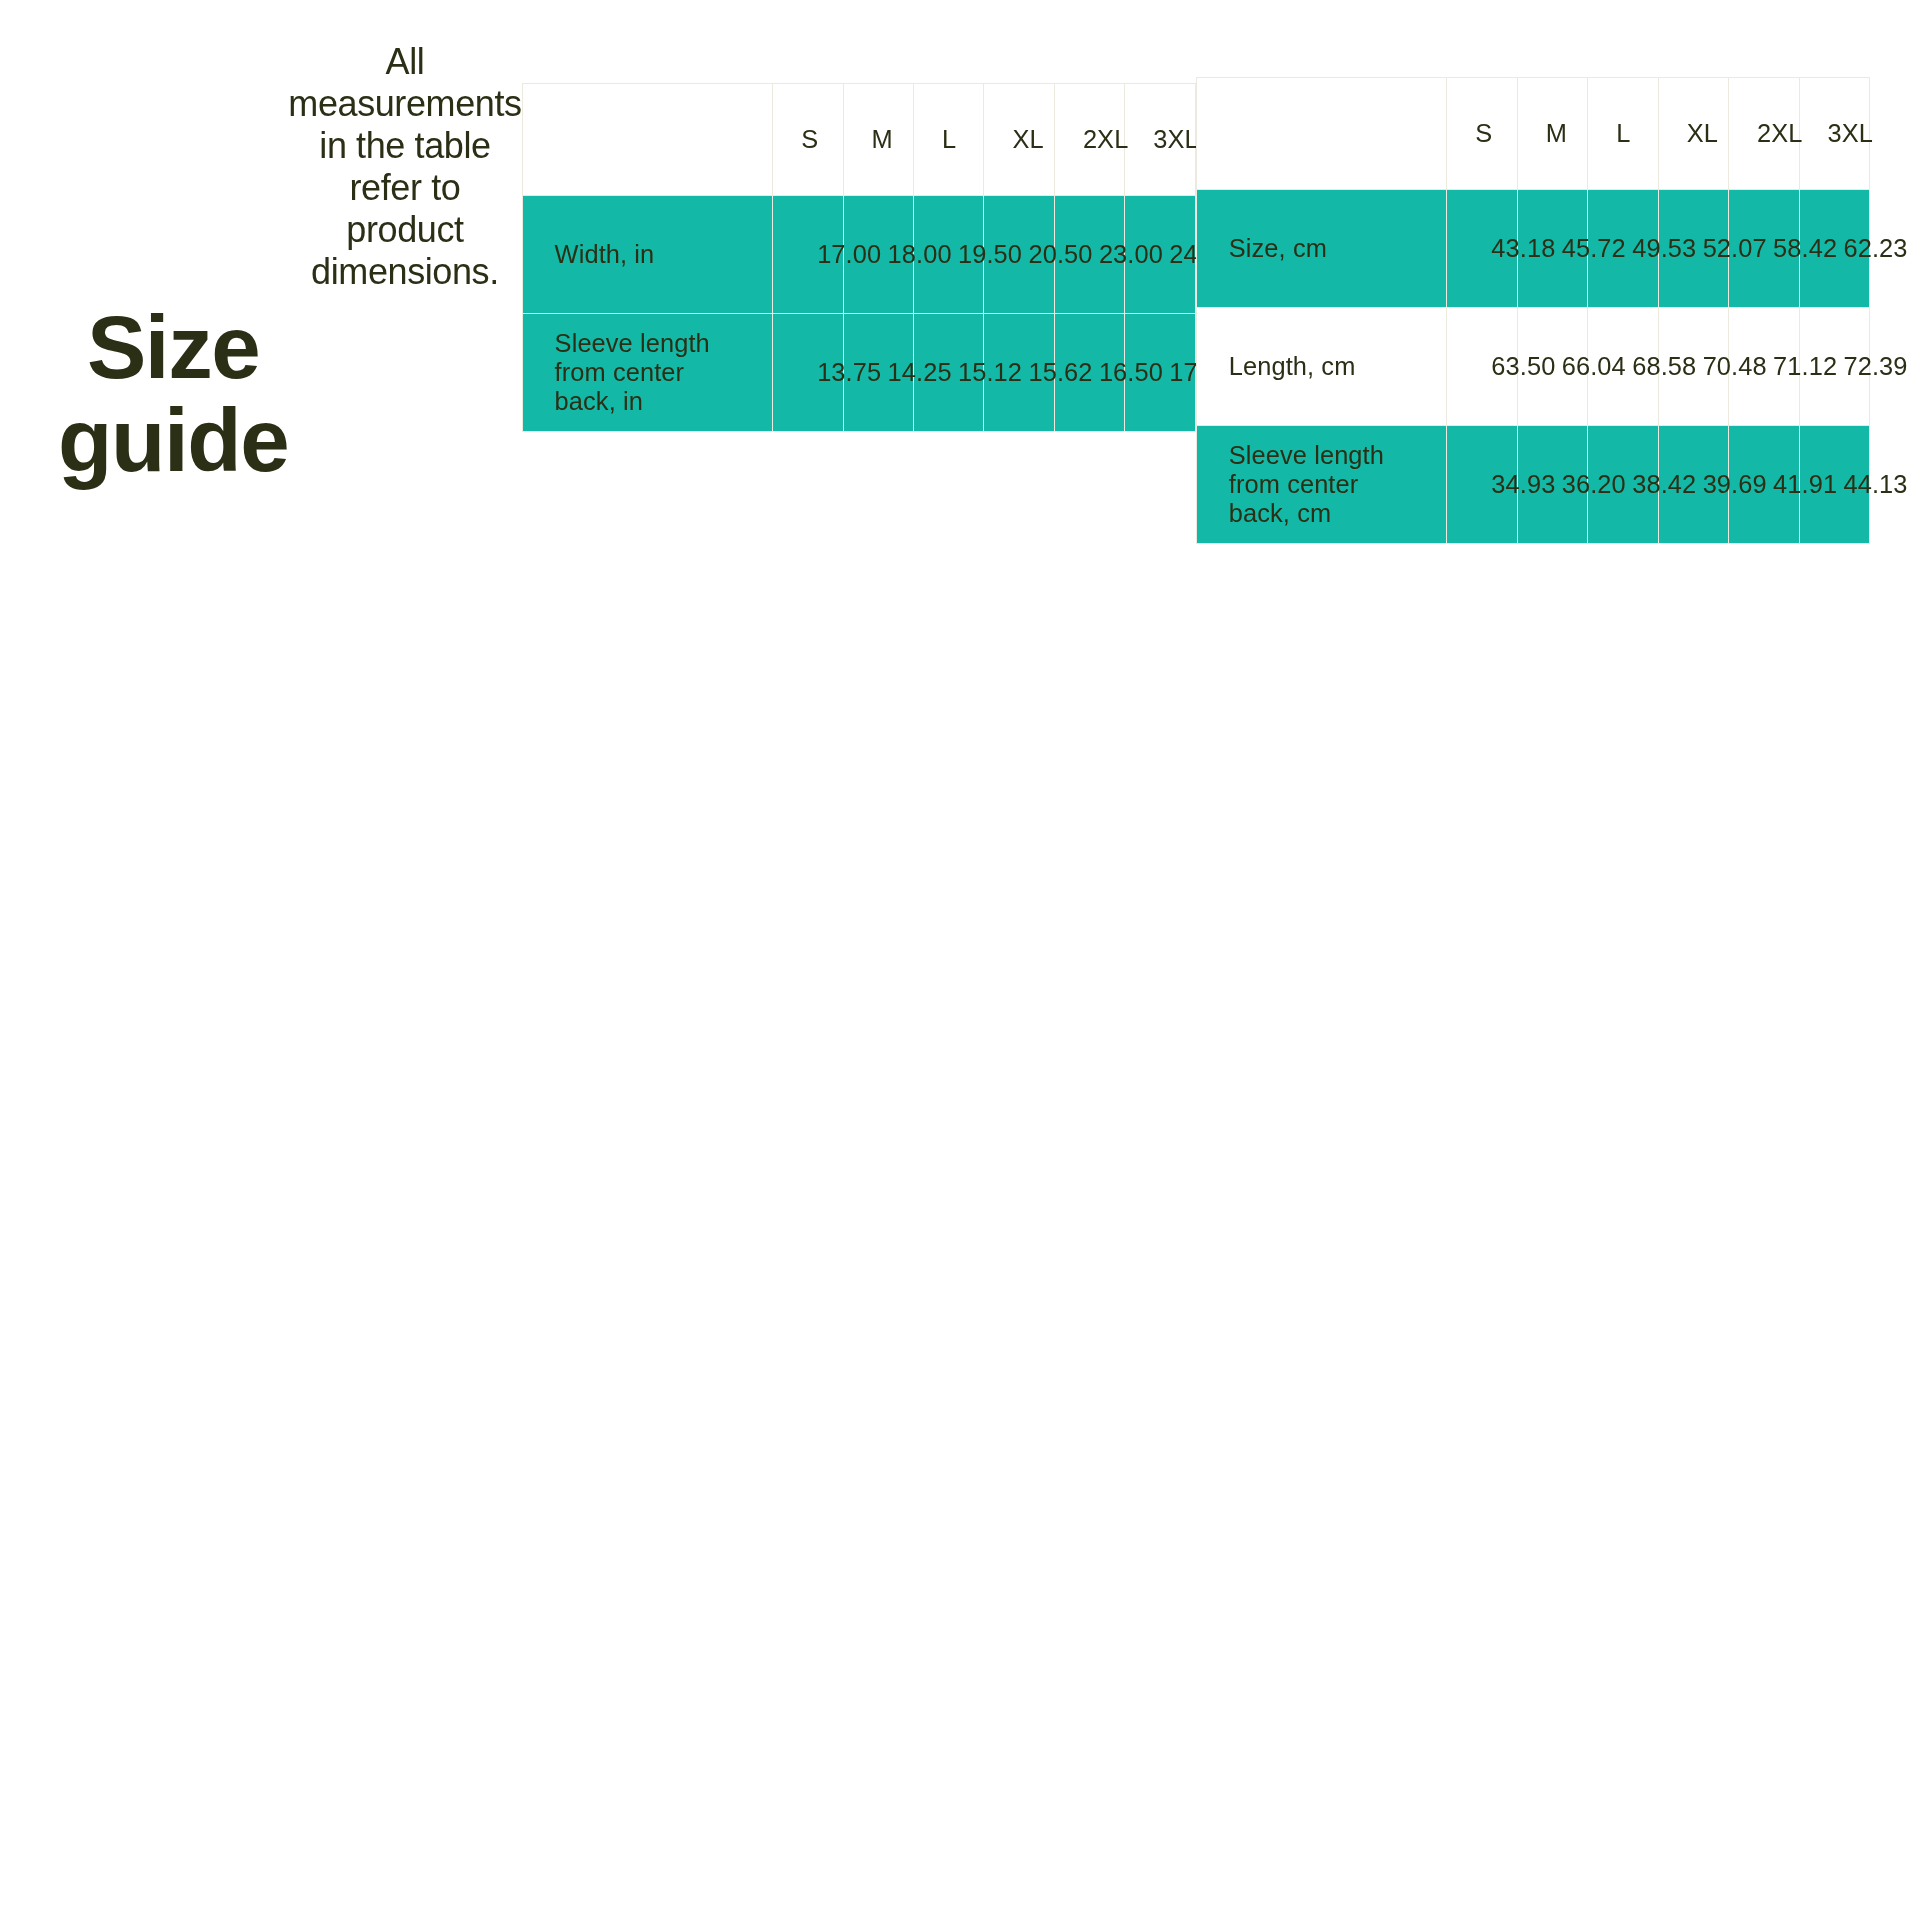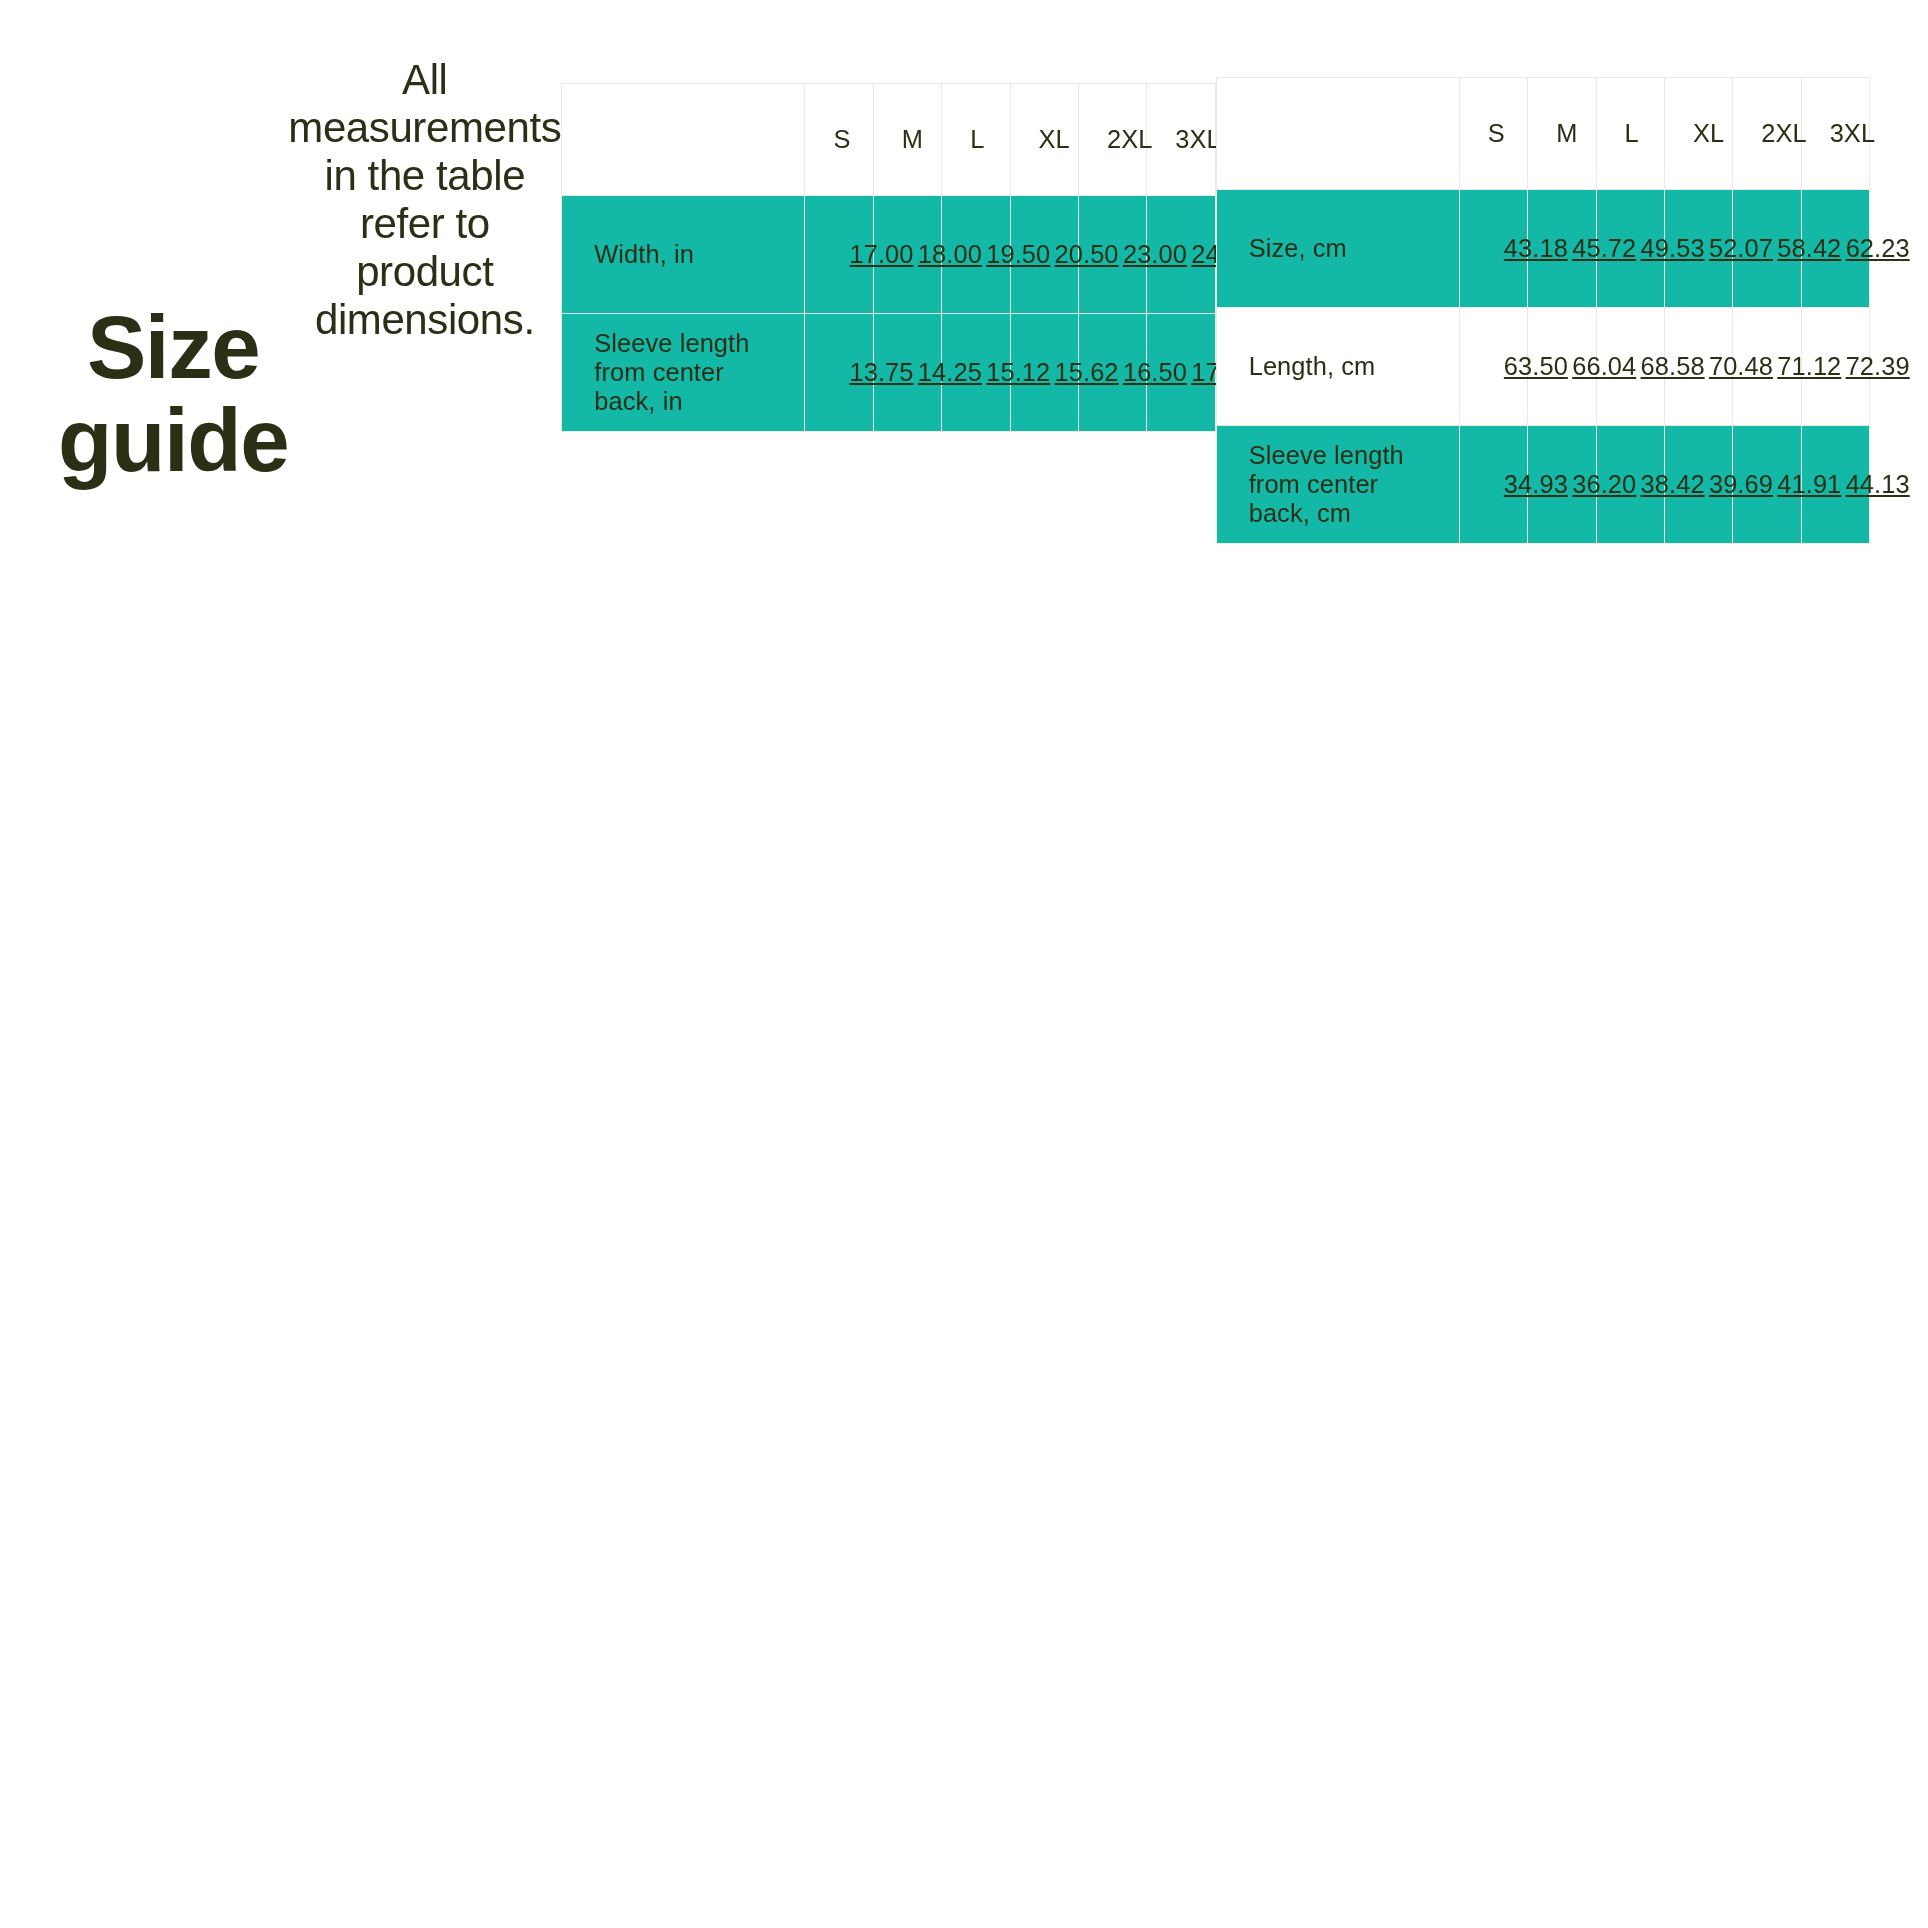--- a/index.html
+++ b/index.html
@@ -25,23 +25,23 @@
   .title {
     margin-top: 301px;
     text-align: center;
     font-size: 89px;
     font-weight: bold;
     letter-spacing: -1.4px;
     color: #2b2f15;
     line-height: 1.05;
   }
   .subtitle {
-    margin-top: 56px;
+    margin-top: 41px;
     text-align: center;
-    font-size: 42px;
+    font-size: 36px;
     font-weight: normal;
     color: #2b2f15;
     letter-spacing: -0.4px;
   }
   .table-wrap {
     margin-top: 83px;
   }
   .table-wrap.second {
     margin-top: 77px;
   }
@@ -74,21 +74,20 @@
     background: #14b8a6;
   }
   table.size-table tbody tr.even td {
     background: #ffffff;
   }
   table.size-table td.row-label {
     padding-left: 32px;
   }
   table.size-table td.value {
     padding-left: 44px;
-    text-decoration: underline;
   }
 </style>
 </head>
 <body>
 
 <div class="page">
 
   <div class="title">Size guide</div>
   <div class="subtitle">All measurements in the table refer to product dimensions.</div>
 

